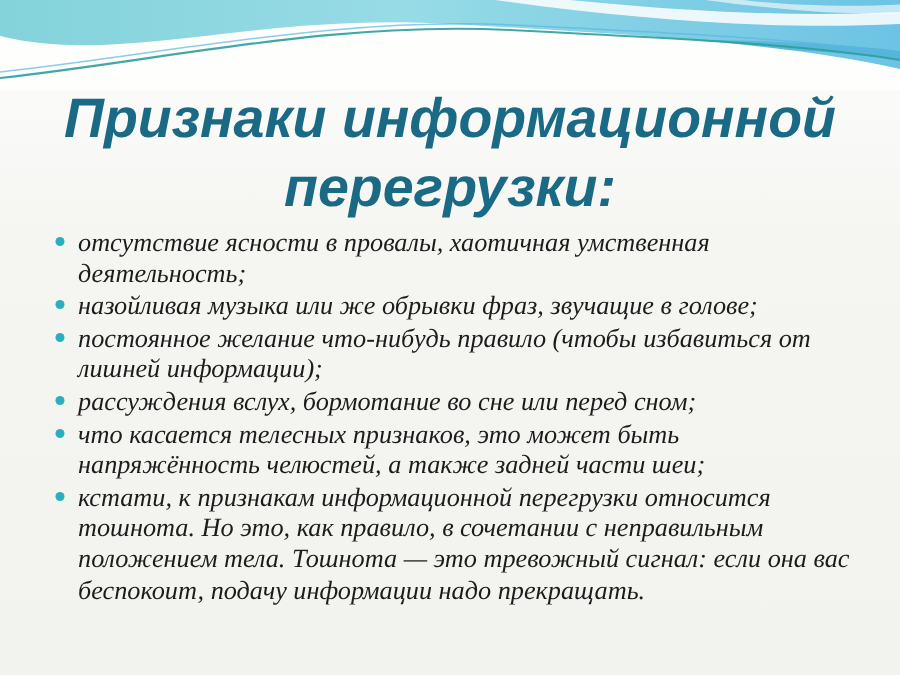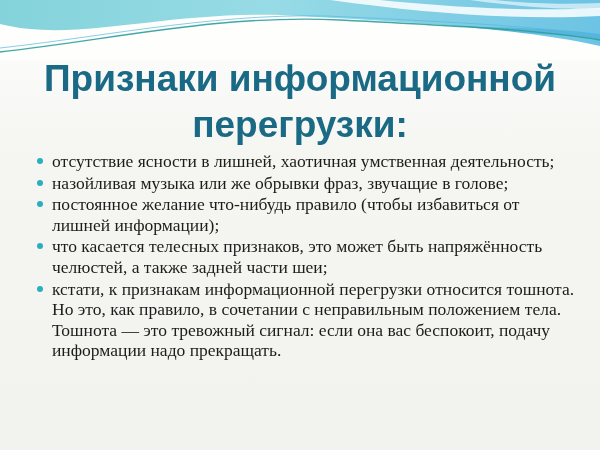--- a/index.html
+++ b/index.html
@@ -7,20 +7,21 @@
     padding: 0;
     background: #888;
   }
   .slide {
     position: relative;
     width: 600px;
     height: 450px;
     overflow: hidden;
     background: linear-gradient(#FEFEFD 0%, #F5F5F2 35%, #F2F2EF 100%);
     font-family: "Liberation Serif", serif;
+    font-style: italic;
   }
   .header-wave {
     position: absolute;
     top: 0; left: 0;
     width: 600px; height: 60px;
   }
   .header-wave svg { display: block; width: 100%; height: 100%; }
   .slide-title {
     position: absolute;
     top: 56px;
@@ -82,20 +83,21 @@
       <path d="M300,26 C420,34 520,28 600,40 L600,34 C520,24 430,28 320,22 Z" fill="#49AED6" opacity="0.65"></path>
       <path d="M0,24 C80,44 170,8 300,16 C420,23 520,28 600,46 L600,60 L0,60 Z" fill="#FEFEFD"></path>
       <path d="M0,52 C110,40 220,14 340,20 C460,26 540,30 600,40" fill="none" stroke="#2E9E9B" stroke-width="1.4" opacity="0.9"></path>
       <path d="M0,48 C110,36 230,10 350,17 C470,23 545,27 600,36" fill="none" stroke="#57B8DF" stroke-width="1" opacity="0.7"></path>
     </svg>
   </div>
 
   <h1 class="slide-title">Признаки информационной перегрузки:</h1>
 
   <ul class="bullet-list">
-      <li>отсутствие ясности в лишней, хаотичная умственная деятельность;</li>
+      <li>отсутствие ясности в провалы, хаотичная умственная деятельность;</li>
       <li>назойливая музыка или же обрывки фраз, звучащие в голове;</li>
       <li>постоянное желание что-нибудь правило (чтобы избавиться от лишней информации);</li>
+      <li>рассуждения вслух, бормотание во сне или перед сном;</li>
       <li>что касается телесных признаков, это может быть напряжённость челюстей, а также задней части шеи;</li>
       <li>кстати, к признакам информационной перегрузки относится тошнота. Но это, как правило, в сочетании с неправильным положением тела. Тошнота — это тревожный сигнал: если она вас беспокоит, подачу информации надо прекращать.</li>
     </ul>
 
 </div>
 
 </body></html>

